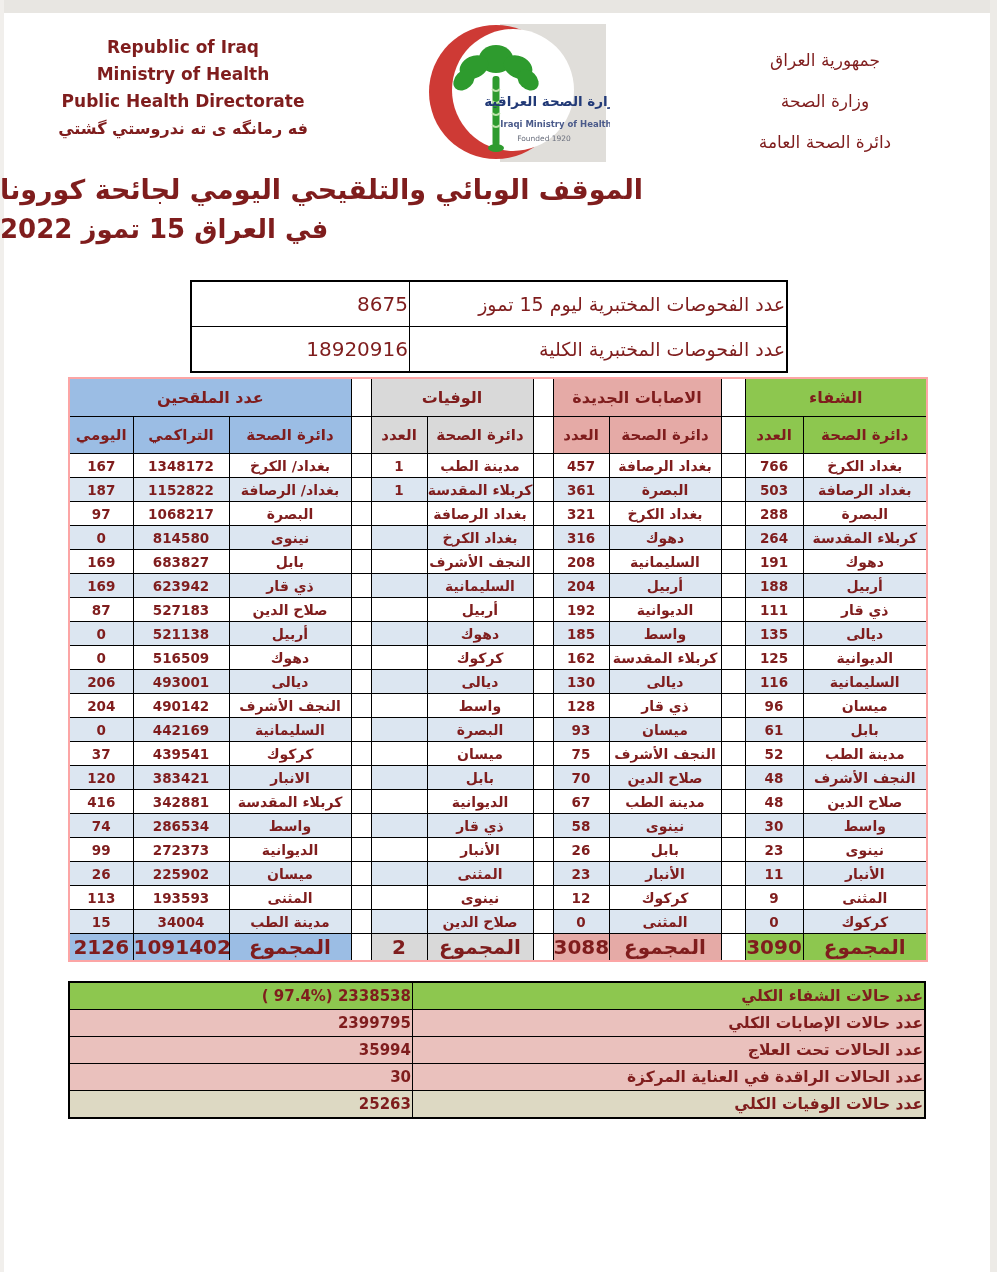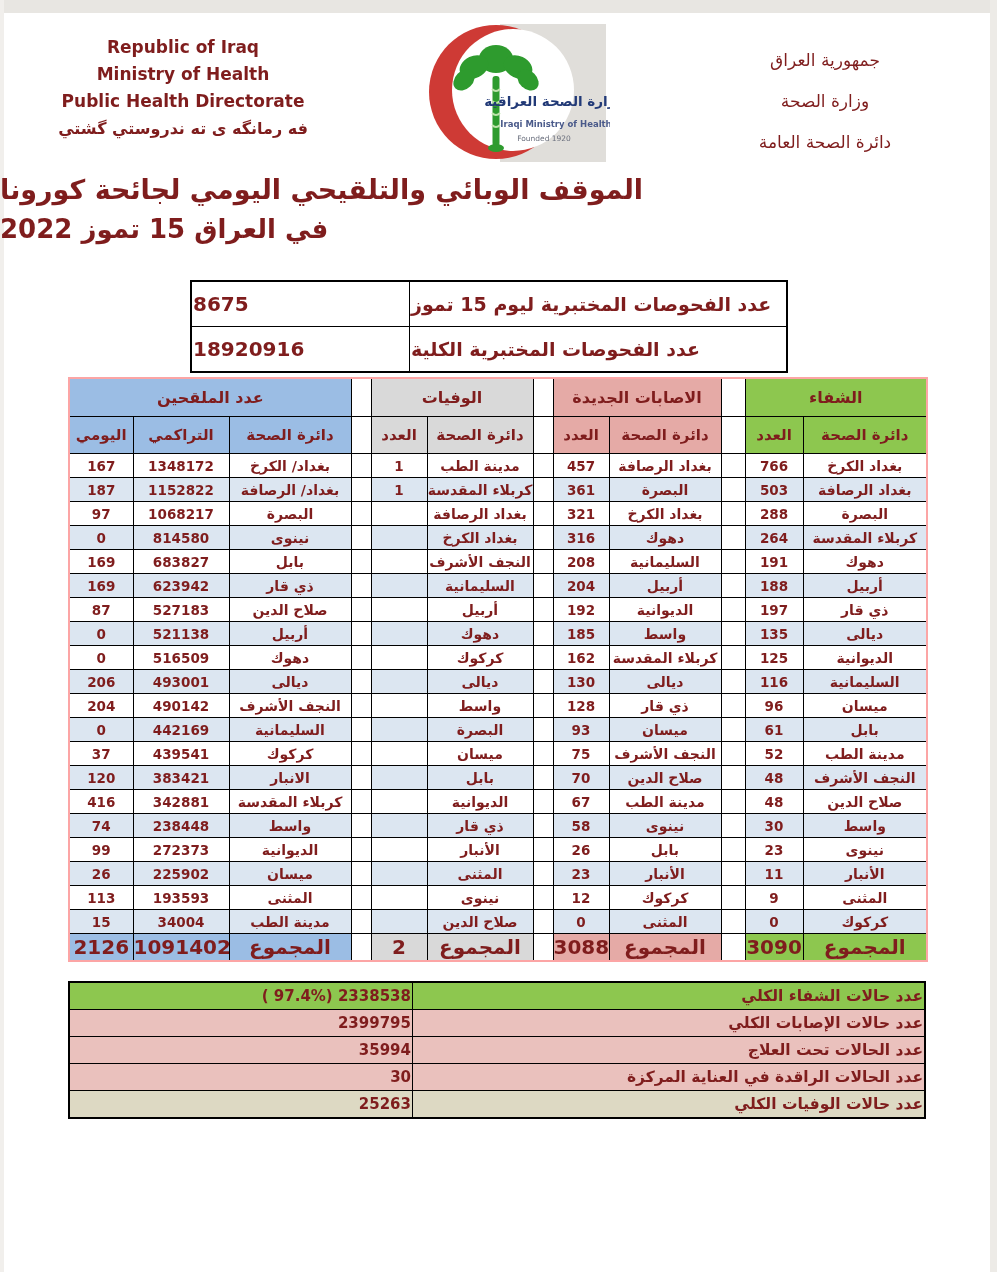--- a/index.html
+++ b/index.html
@@ -27,21 +27,21 @@
   .logo{position:absolute;left:404px;top:14px;width:206px;height:154px;}
 
   
   .title{position:absolute;left:0;right:40px;top:174px;text-align:left;direction:rtl;}
   .title .l1{font-size:27px;font-weight:700;}
   .title .l2{font-size:26px;font-weight:700;margin-top:9px;}
 
   
   table{border-collapse:collapse;table-layout:fixed;}
   .tests{position:absolute;left:190px;top:280px;width:598px;border:2px solid #000;}
-  .tests td{border:1.5px solid #000;height:42px;font-weight:700;text-align:left;vertical-align:middle;}
+  .tests td{border:1.5px solid #000;height:42px;font-weight:400;text-align:right;vertical-align:middle;}
   .tests td.t-val{width:215px;font-size:20px;}
   .tests td.t-lab{font-size:19px;direction:rtl;}
 
   
   .main{position:absolute;left:68px;top:377px;width:858px;border:2px solid #fca5a5;}
   .main th,.main td{border:1px solid #000;padding:0;vertical-align:middle;text-align:center;font-weight:700;overflow:hidden;white-space:nowrap;}
   .main thead tr.grp th{height:37px;font-size:16px;direction:rtl;}
   .main thead tr.cols th{height:36px;font-size:15px;direction:rtl;}
   .main tbody td{height:23px;font-size:13.5px;}
   .main tbody td.name{direction:rtl;font-size:14px;}
@@ -257,21 +257,21 @@
           <td class="num">87</td>
           <td class="num">527183</td>
           <td class="name">صلاح الدين</td>
           <td class="gap"></td>
           <td class="num"></td>
           <td class="name">أربيل</td>
           <td class="gap"></td>
           <td class="num">192</td>
           <td class="name">الديوانية</td>
           <td class="gap"></td>
-          <td class="num">197</td>
+          <td class="num">111</td>
           <td class="name">ذي قار</td>
         </tr>
         <tr>
           <td class="num">0</td>
           <td class="num">521138</td>
           <td class="name">أربيل</td>
           <td class="gap"></td>
           <td class="num"></td>
           <td class="name">دهوك</td>
           <td class="gap"></td>
@@ -374,21 +374,21 @@
           <td class="name">الديوانية</td>
           <td class="gap"></td>
           <td class="num">67</td>
           <td class="name">مدينة الطب</td>
           <td class="gap"></td>
           <td class="num">48</td>
           <td class="name">صلاح الدين</td>
         </tr>
         <tr>
           <td class="num">74</td>
-          <td class="num">238448</td>
+          <td class="num">286534</td>
           <td class="name">واسط</td>
           <td class="gap"></td>
           <td class="num"></td>
           <td class="name">ذي قار</td>
           <td class="gap"></td>
           <td class="num">58</td>
           <td class="name">نينوى</td>
           <td class="gap"></td>
           <td class="num">30</td>
           <td class="name">واسط</td>

